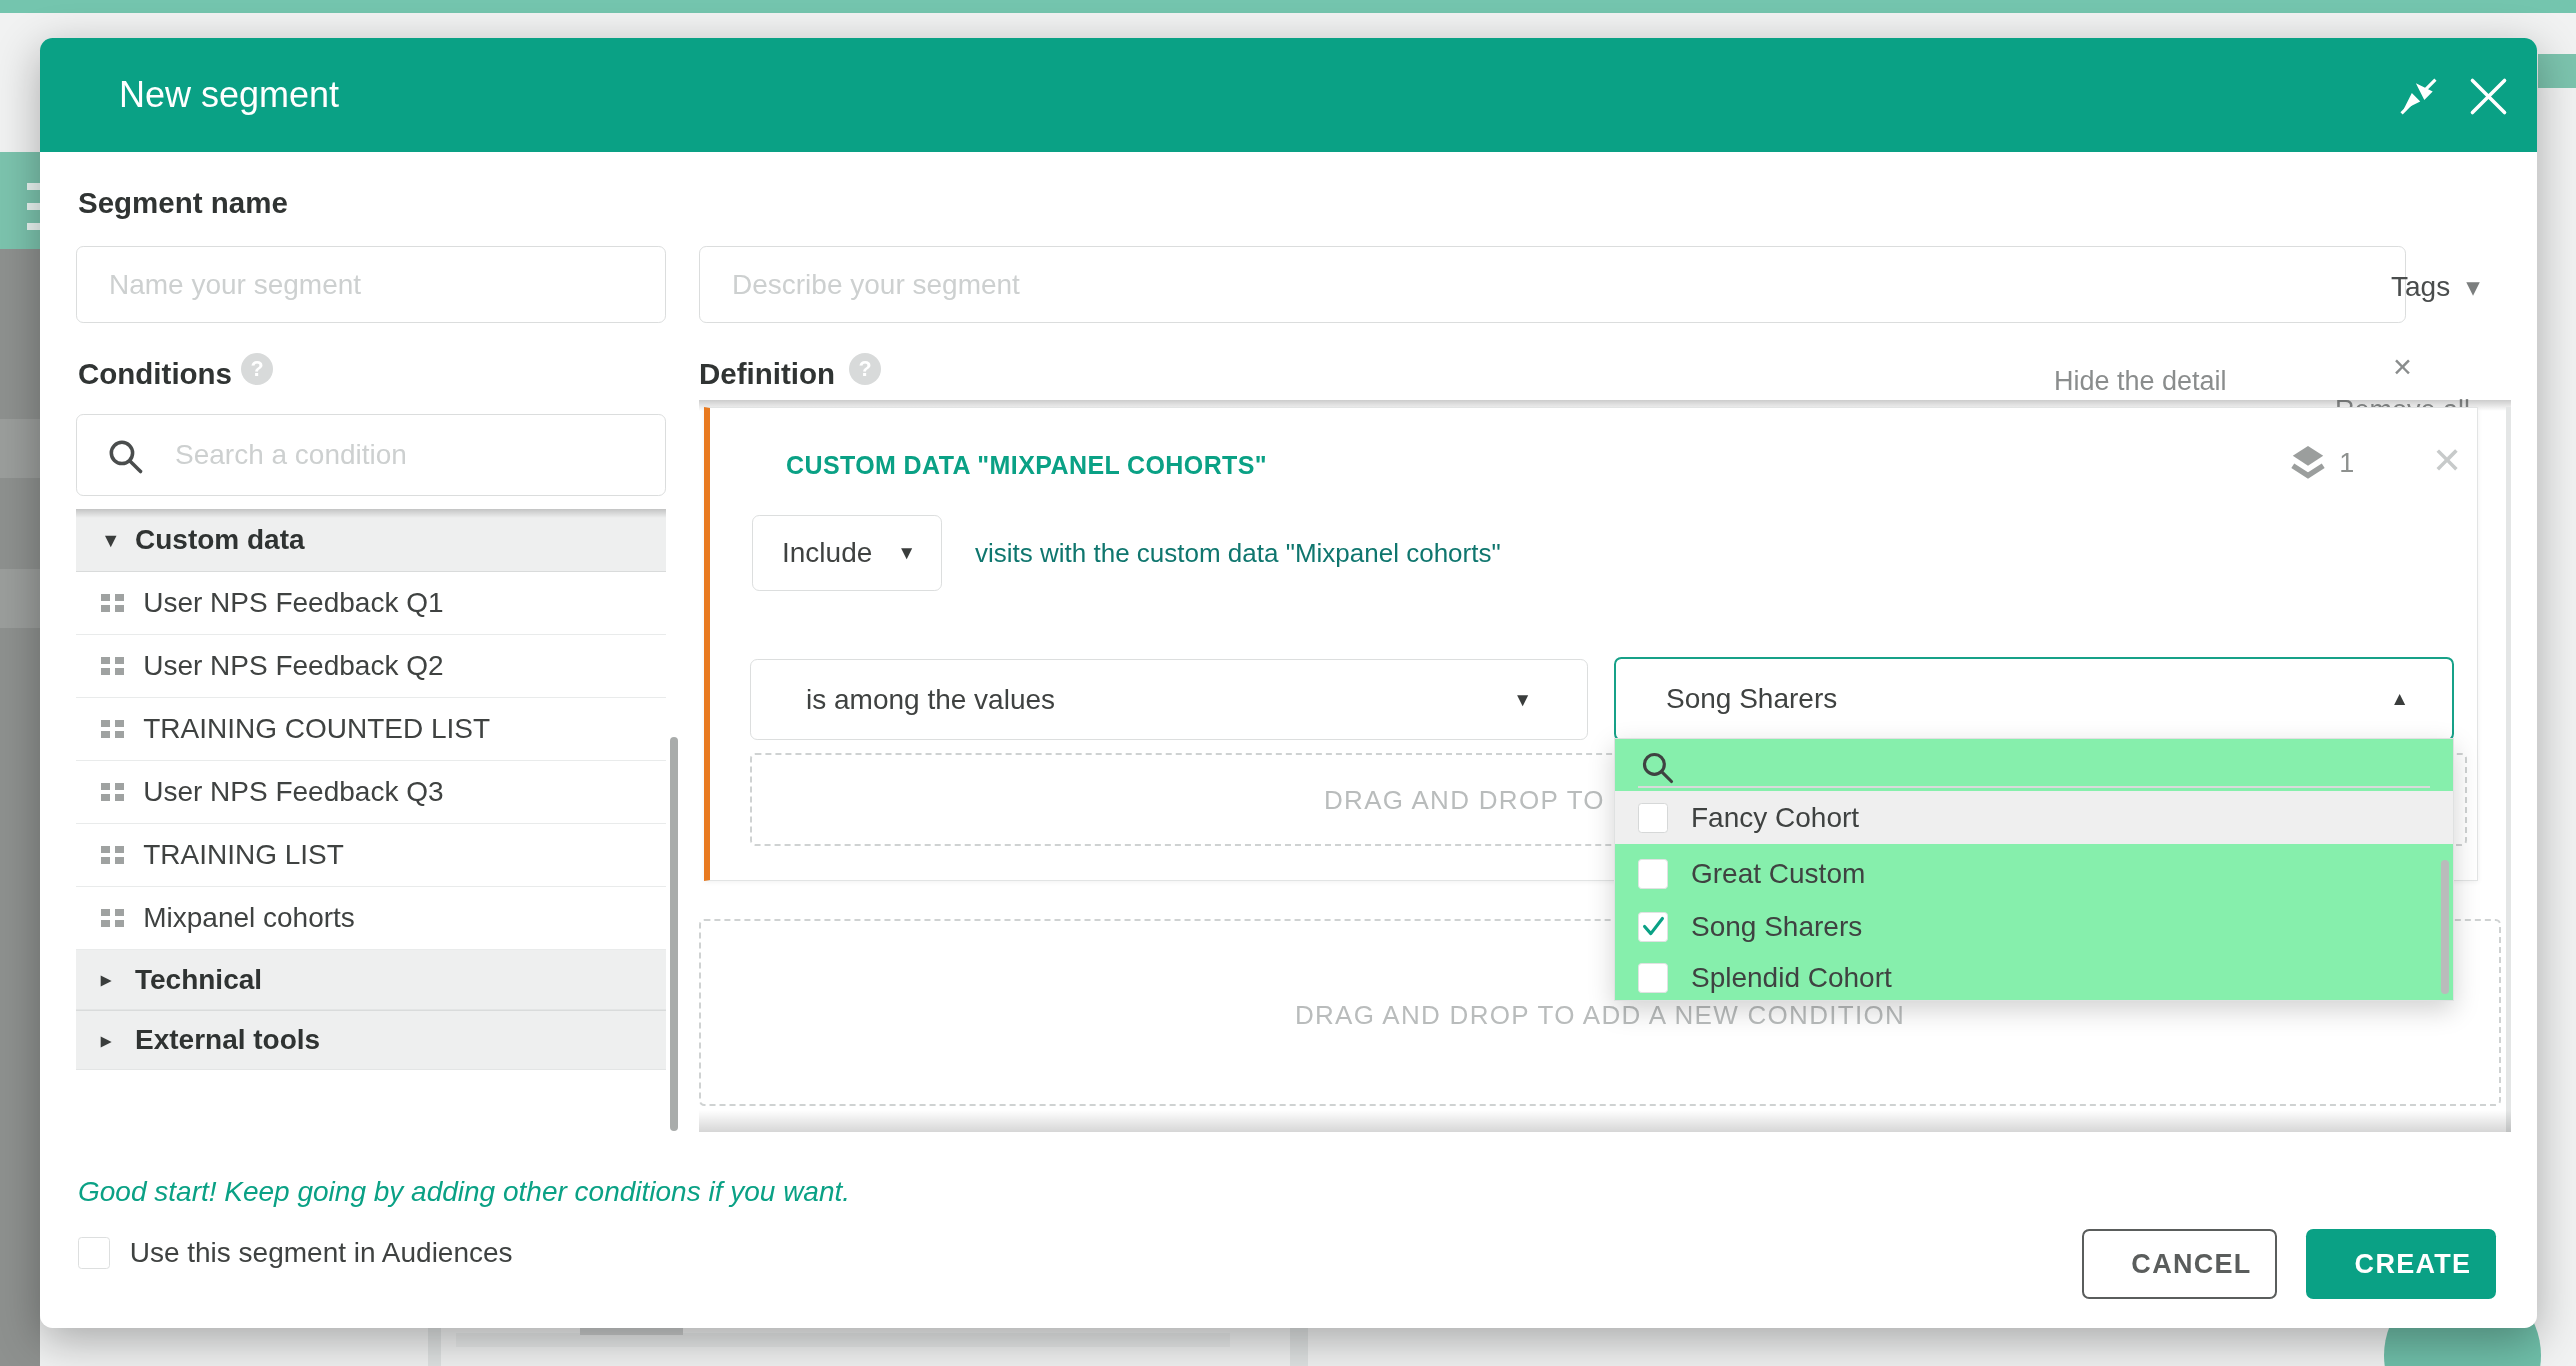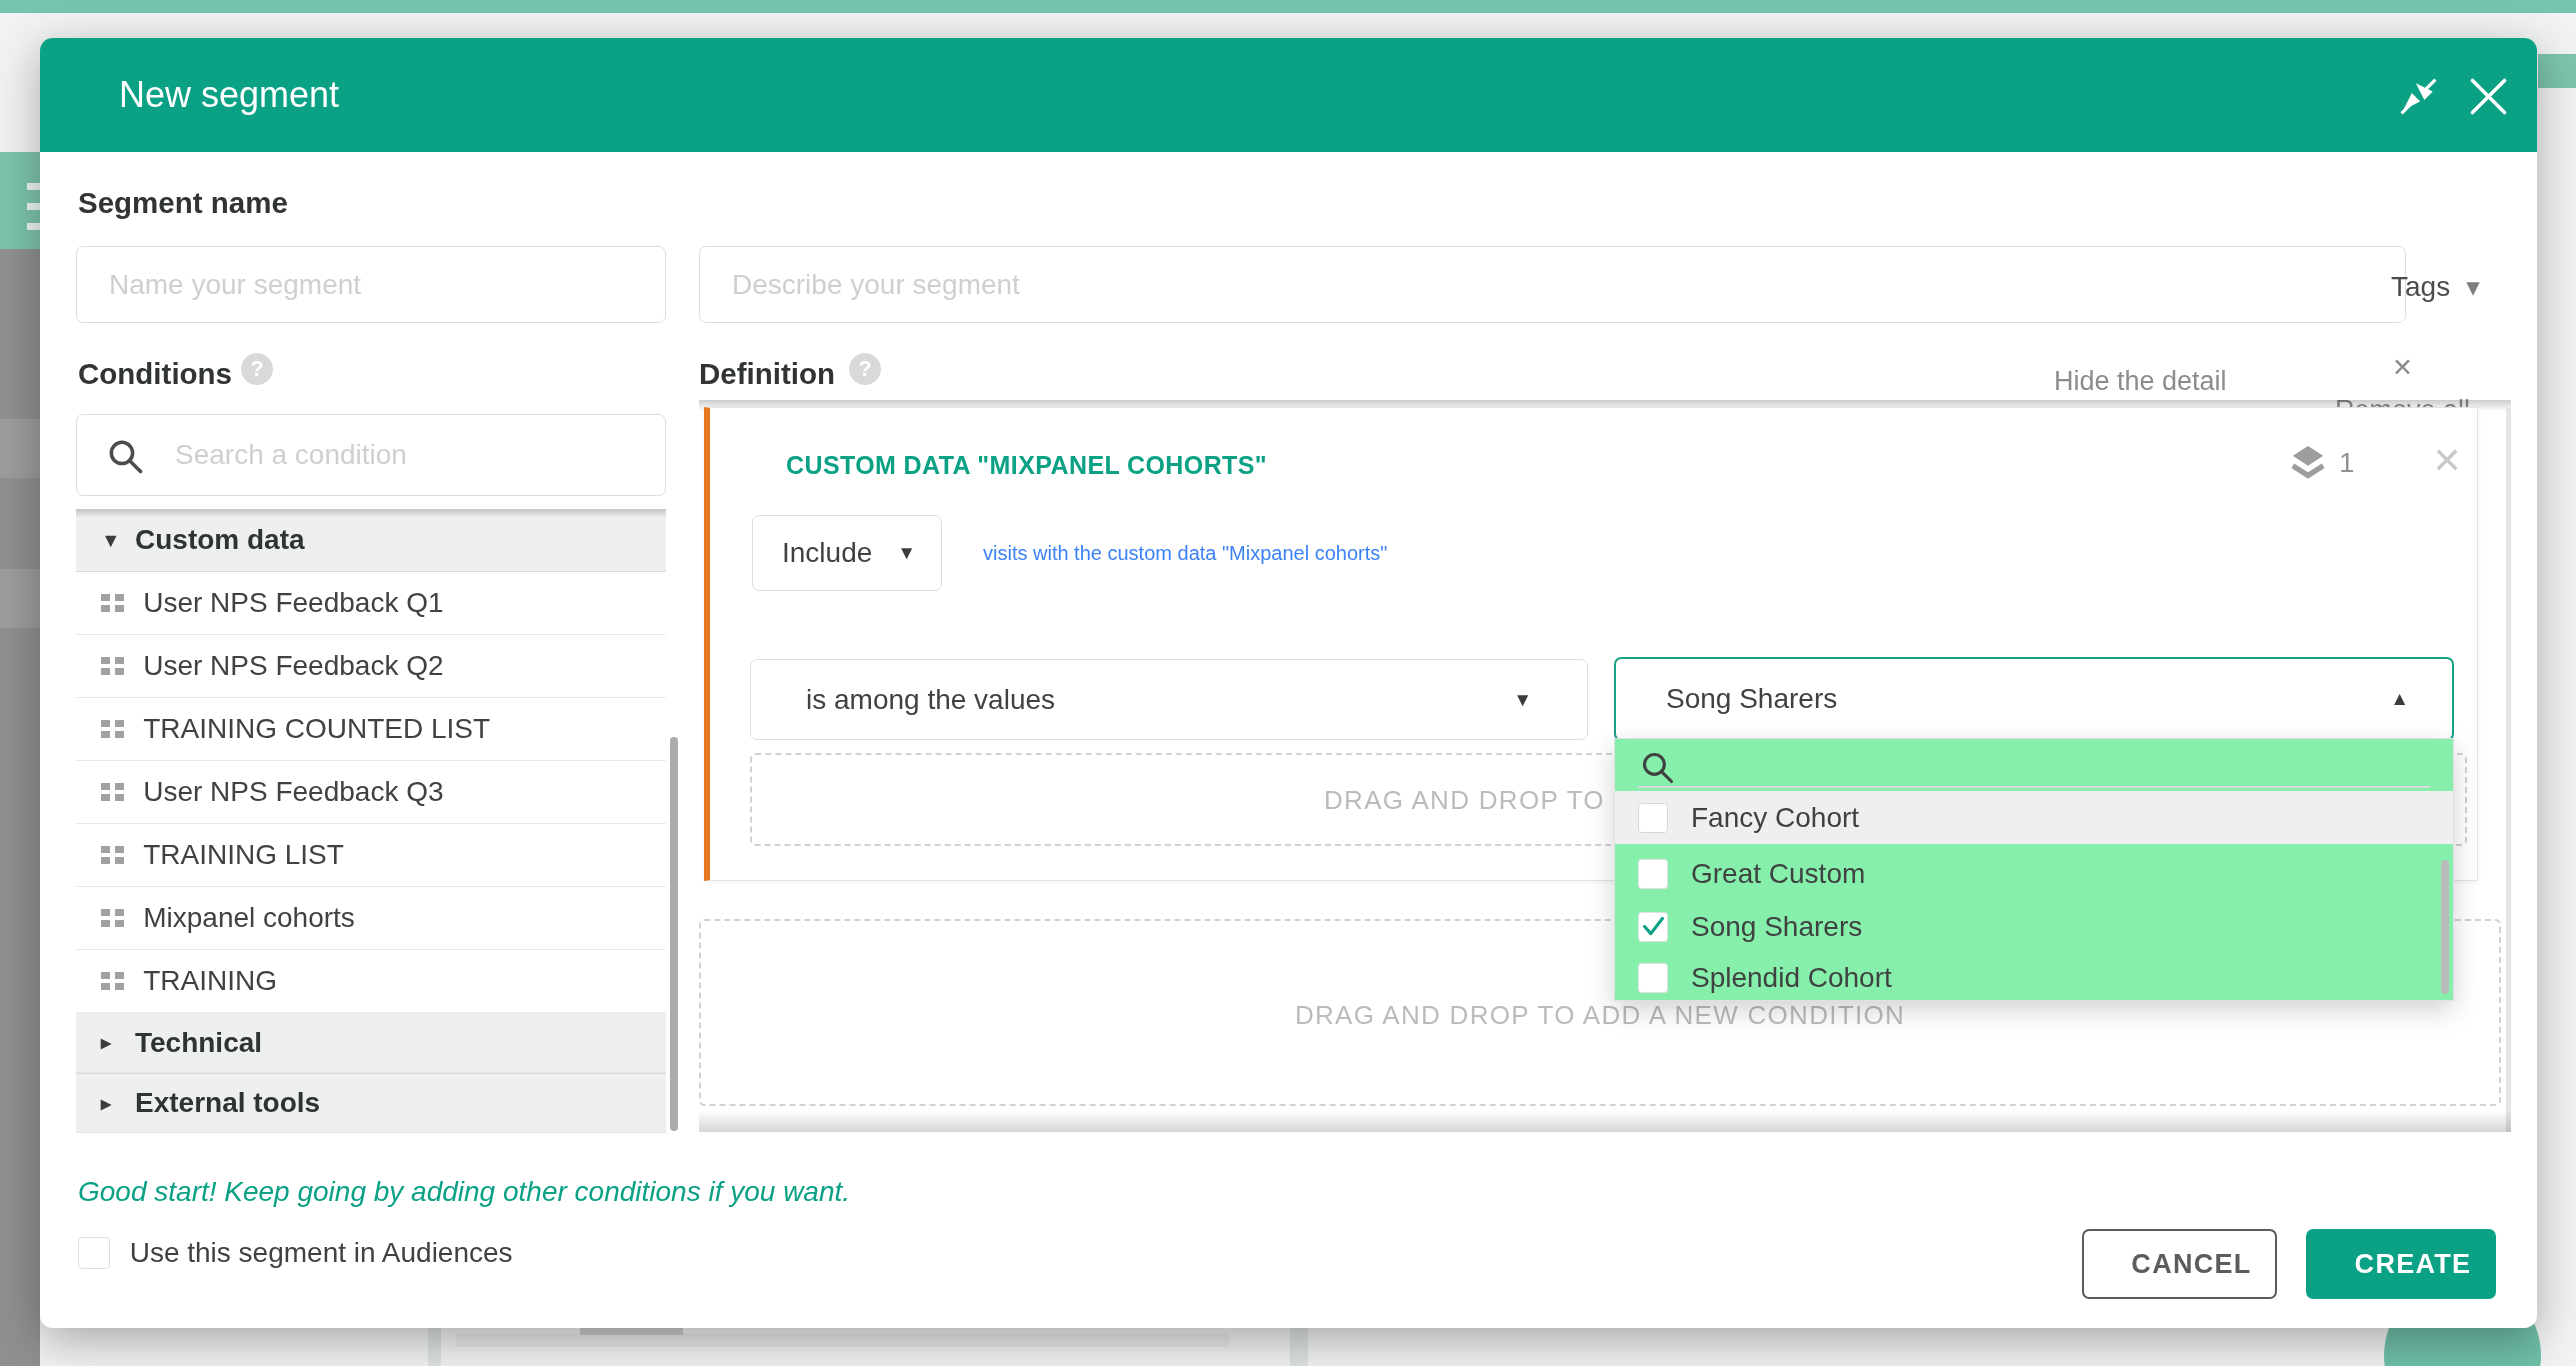--- a/index.html
+++ b/index.html
@@ -76,21 +76,21 @@
   .card-count-group { position:absolute; left:1581px; top:36px; display:flex; align-items:center; gap:14.3px; color:#8e918f; font-size:27px; }
   .card-close { position:absolute; left:1722px; top:32px; color:#c7caca; font-size:36px; cursor:pointer; }
 
   .select { position:absolute; background:#fff; border:1.8px solid #dcdede; border-radius:7.2px; display:flex;
             align-items:center; justify-content:space-between; font-size:28px; color:#3f4241; cursor:pointer; }
   .select .tri { font-size:19px; color:#3a3d3c; }
   .sel-include { left:42px; top:107px; width:190px; height:76px; padding:0 25px 0 29px; }
   .sel-operator { left:40px; top:251px; width:838px; height:81px; padding:0 55px; }
   .sel-values { left:904px; top:249px; width:840px; height:84px; padding:0 43px 0 50px; border:2.7px solid #17a188; }
   .card-sentence { position:absolute; left:265px; top:107px; height:76px; display:flex; align-items:center;
-                   font-size:20px; color:#3b82f6;margin-left:8px; }
+                   font-size:26px; color:#0f766e; }
 
   .dropzone { border:2.7px dashed #cfd2d2; border-radius:5.4px; position:absolute; color:#b9bcbc; font-size:26px;
               letter-spacing:1.3px; }
   .dz1 { left:40px; top:345px; width:1717px; height:93px; }
   .dz1 span { position:absolute; left:572px; top:30px; white-space:nowrap; }
   .dz2 { left:659px; top:881px; width:1802px; height:187px; }
   .dz2 span { position:absolute; left:0; right:0; top:79px; text-align:center; }
 
   
   .dropdown { position:absolute; left:1574px; top:700px; width:840px; height:263px; background:#86efac;
@@ -241,29 +241,20 @@
       </div>
       <div class="cond-row cond-item">
         <span class="drag-handle">
             <i></i>
             <i></i>
             <i></i>
             <i></i>
           </span>
         <span>Mixpanel cohorts</span>
       </div>
-      <div class="cond-row cond-item">
-        <span class="drag-handle">
-            <i></i>
-            <i></i>
-            <i></i>
-            <i></i>
-          </span>
-        <span>TRAINING</span>
-      </div>
       <div class="cond-row cond-group collapsed">
         <span class="caret">▸</span>
         <span>Technical</span>
       </div>
       <div class="cond-row cond-group collapsed" style="border-top:1.8px solid #d9dbdb;">
         <span class="caret">▸</span>
         <span>External tools</span>
       </div>
     </div>
     <div class="cond-scrollbar"></div>

